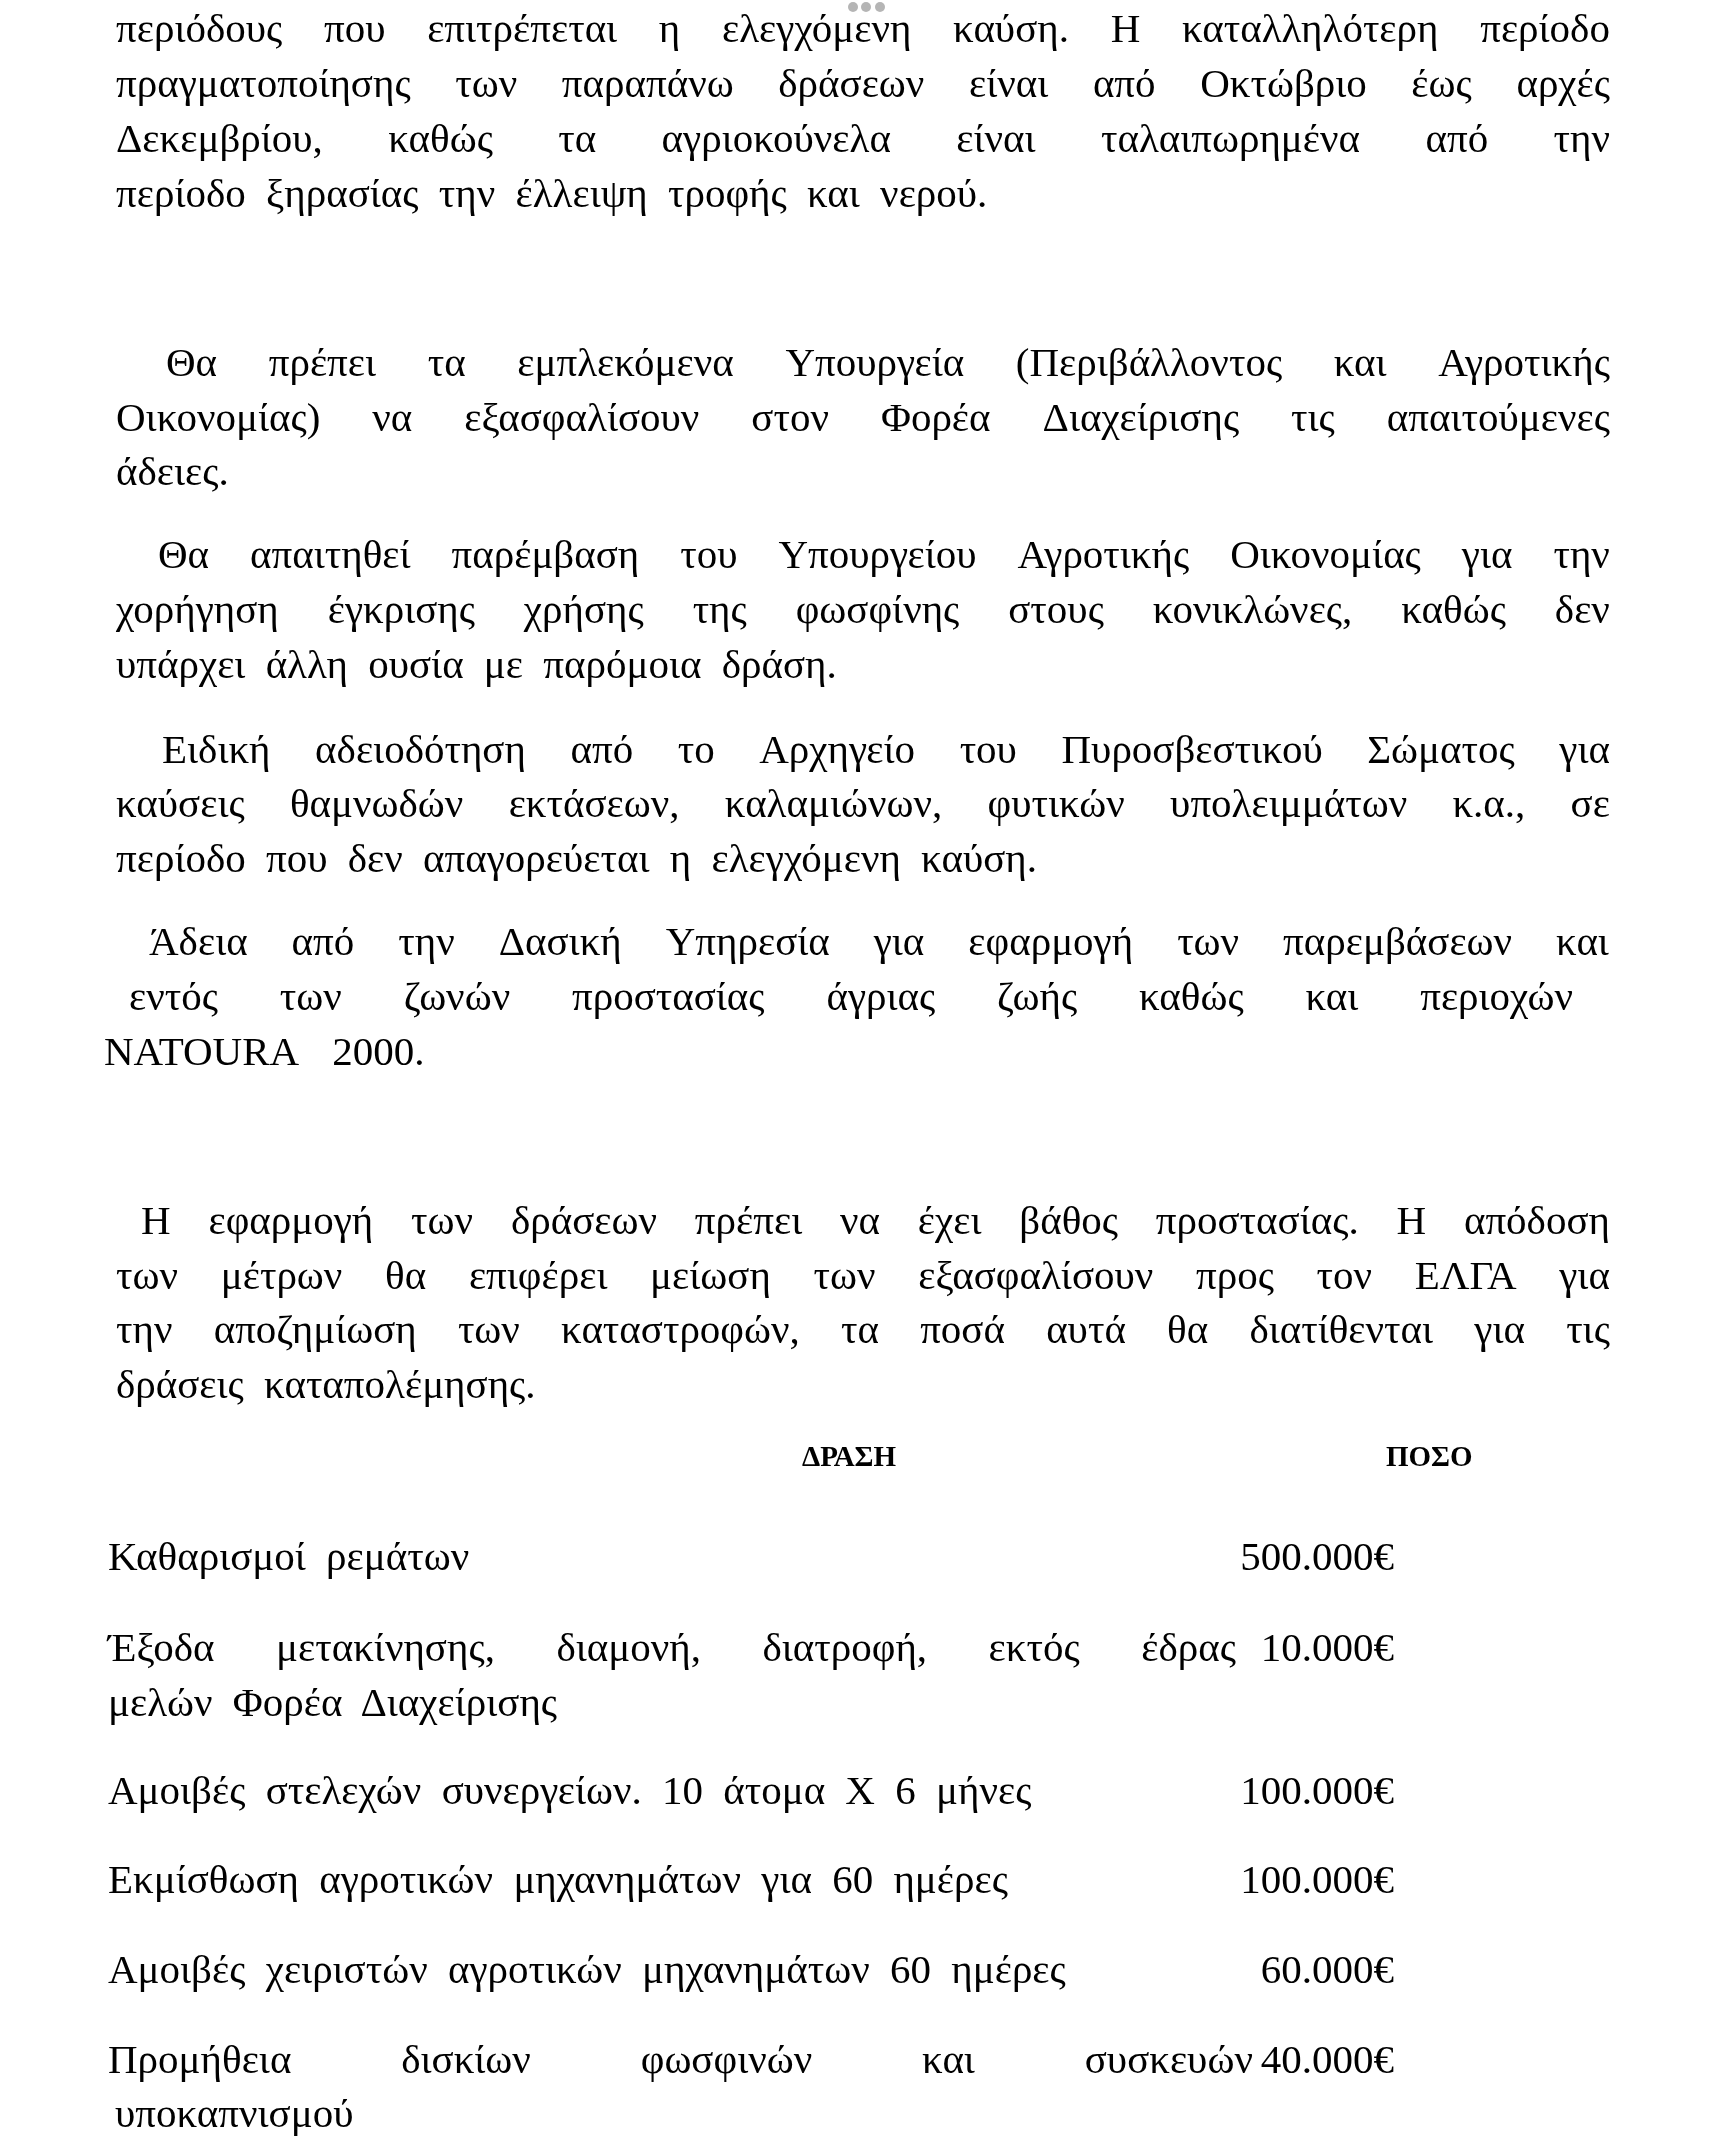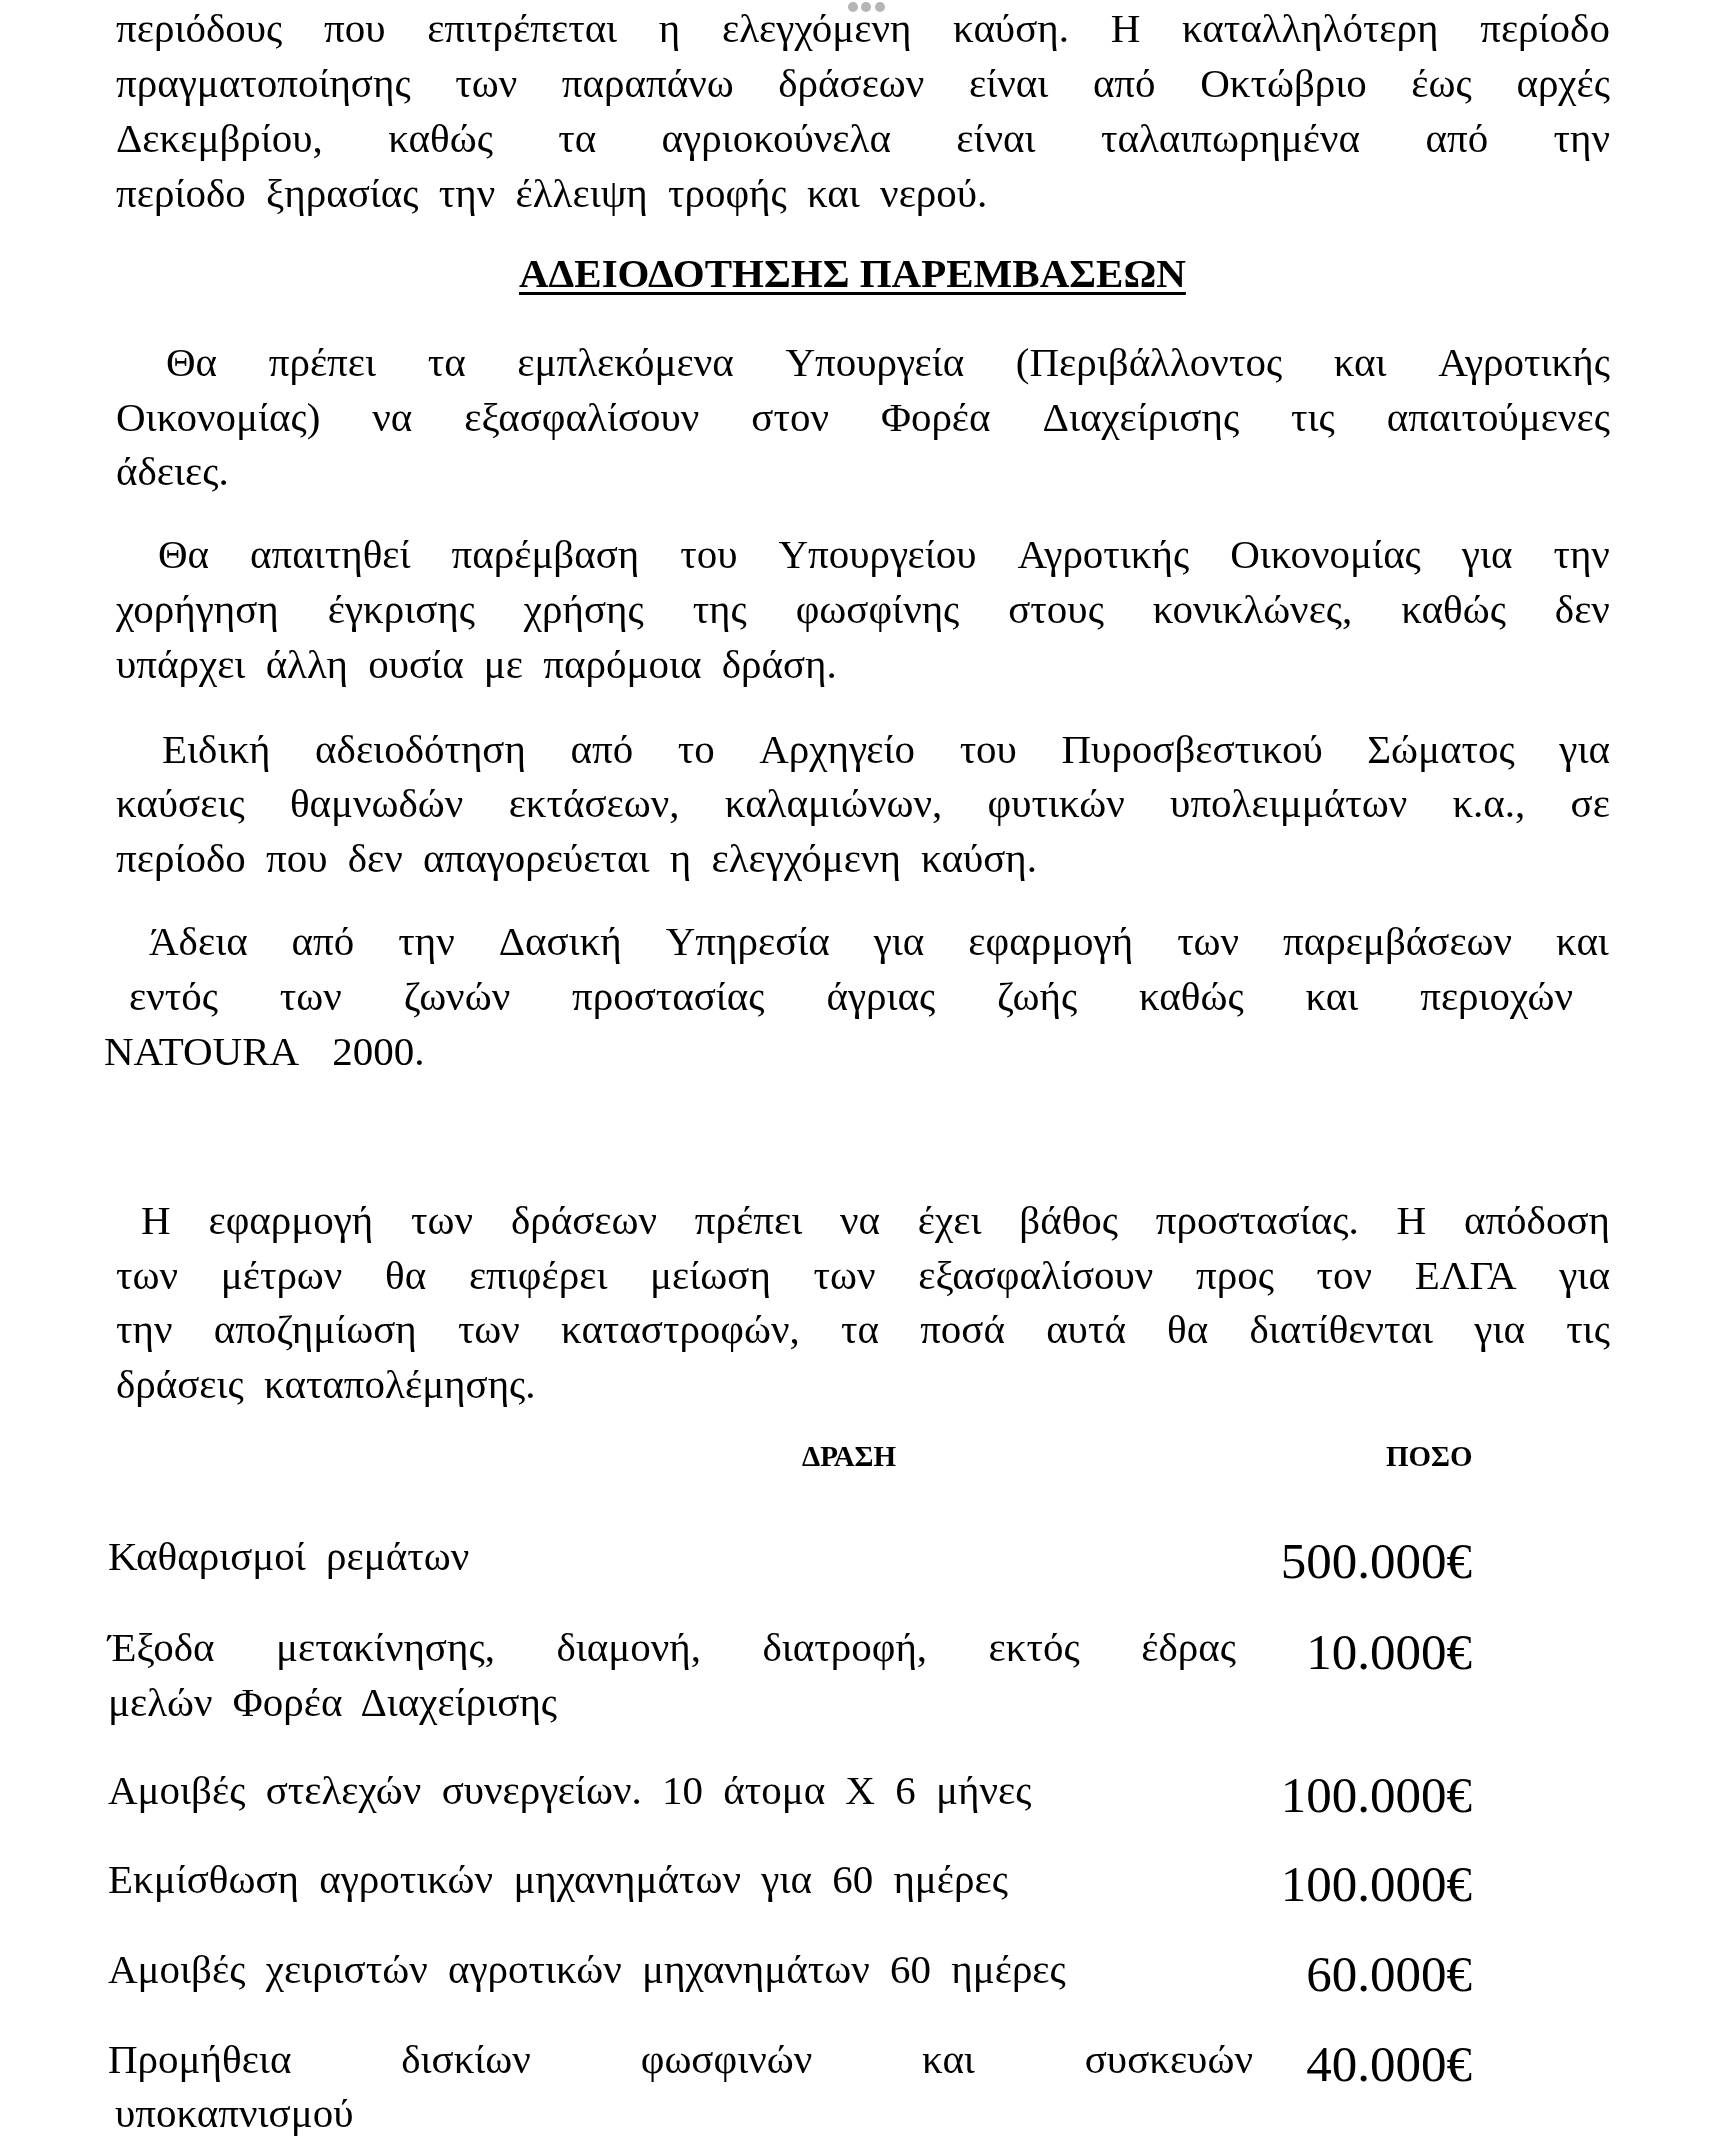--- a/index.html
+++ b/index.html
@@ -13,21 +13,21 @@
     position: absolute; font-size: 41px; line-height: 50px; white-space: nowrap;
     display: flex; justify-content: space-between;
   }
   .just { left: 116px; width: 1494px; }
   .left { left: 116px; }
   .heading {
     position: absolute; font-size: 41px; font-weight: bold; text-decoration: underline;
     text-decoration-thickness: 3.3px; text-underline-offset: 5px; white-space: nowrap;
   }
   .th { position: absolute; font-size: 29px; font-weight: bold; margin-left: 12px; }
-  .amount { position: absolute; font-size: 51px; text-align: right; width: 216px; left: 1256px; }
+  .amount { position: absolute; font-size: 41px; text-align: right; width: 216px; left: 1178px; }
   .row-text { position: absolute; left: 108px; font-size: 41px; white-space: nowrap; }
   .dots { position: absolute; left: 848px; top: 1.7px; display: flex; gap: 3.3px; }
   .dots span { width: 10px; height: 10px; border-radius: 50%; background: #b5b5b5; display: block; }
 </style>
 </head>
 <body>
 
 <div class="page">
 
   <div class="dots">
@@ -65,21 +65,20 @@
         <span>τα</span>
         <span>αγριοκούνελα</span>
         <span>είναι</span>
         <span>ταλαιπωρημένα</span>
         <span>από</span>
         <span>την</span>
       </div>
     <div class="line left" style="top: 168px; word-spacing: 10px;">περίοδο ξηρασίας την έλλειψη τροφής και νερού.</div>
   </div>
 
-  <div class="heading" style="left:519px; top:249px;">ΑΔΕΙΟΔΟΤΗΣΗΣ ΠΑΡΕΜΒΑΣΕΩΝ</div>
 
   <div>
     <div class="line just" style="top:337px; left:166px; width:1444px;">
         <span>Θα</span>
         <span>πρέπει</span>
         <span>τα</span>
         <span>εμπλεκόμενα</span>
         <span>Υπουργεία</span>
         <span>(Περιβάλλοντος</span>
         <span>και</span>

